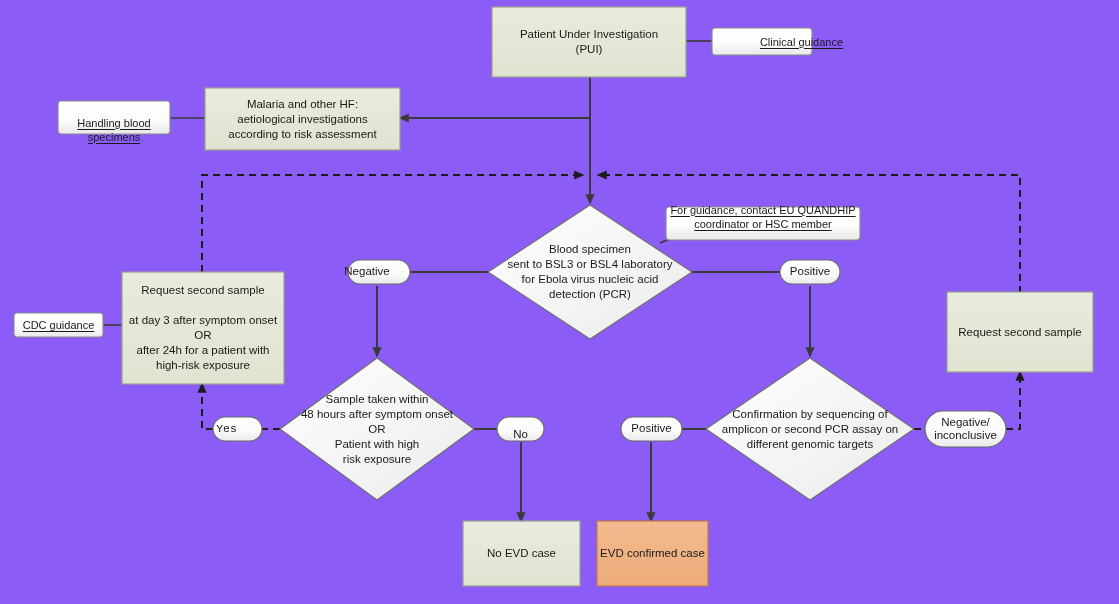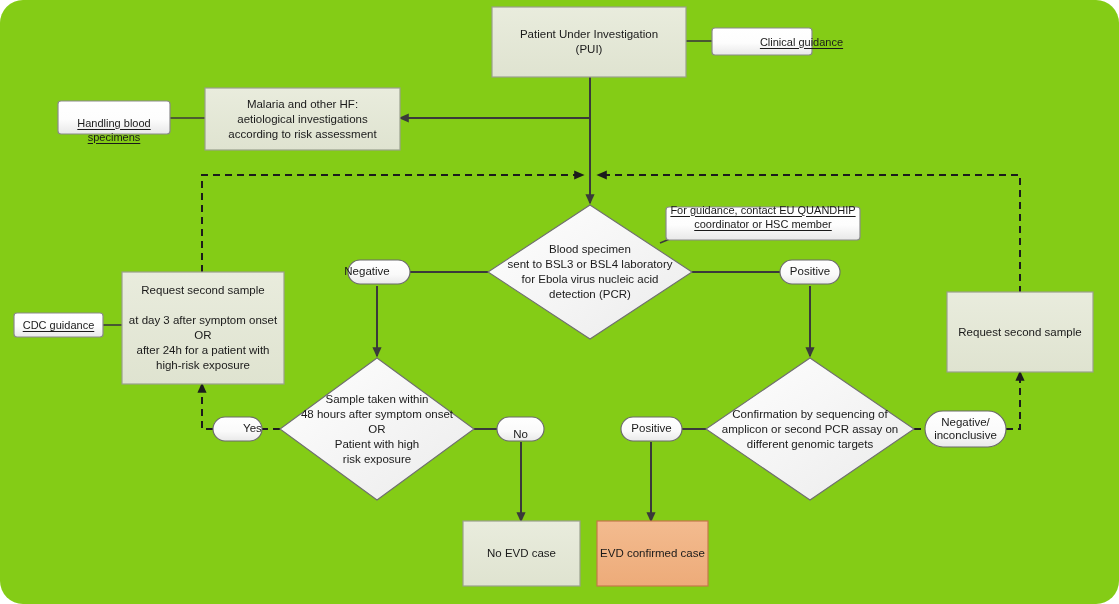--- a/index.html
+++ b/index.html
@@ -4,24 +4,23 @@
 <style>
   html, body {
     margin: 0;
     padding: 0;
     background: #ffffff;
   }
   #canvas {
     position: relative;
     width: 1119px;
     height: 604px;
-    background: #84cc16;
+    background: #8b5cf6;
     font-family: "Liberation Sans", sans-serif;
     overflow: hidden;
-    border-radius: 23px;
   }
   svg.layer {
     position: absolute;
     left: 0;
     top: 0;
     width: 1119px;
     height: 604px;
   }
   .node-text {
     position: absolute;
@@ -216,21 +215,21 @@
 risk exposure</div>
 
   <div class="node-text" style="left:700px; top:364px; width:220px; height:130px;">Confirmation by sequencing of
 amplicon or second PCR assay on
 different genomic targets</div>
 
   <div class="node-text pill-text" style="left:336px; top:260px; width:62px; height:24px;">Negative</div>
 
   <div class="node-text pill-text" style="left:780px; top:260px; width:60px; height:24px;">Positive</div>
 
-  <div class="node-text pill-text" style="left:228px; top:417px; width:49px; height:24px;">Yes</div>
+  <div class="node-text pill-text" style="left:202px; top:417px; width:49px; height:24px;font-family:Liberation Mono, monospace;">Yes</div>
 
   <div class="node-text pill-text" style="left:497px; top:417px; width:47px; height:36px;">No</div>
 
   <div class="node-text pill-text" style="left:621px; top:417px; width:61px; height:24px;">Positive</div>
 
   <div class="node-text pill-text" style="left:925px; top:411px; width:81px; height:36px;">Negative/
 inconclusive</div>
 
   <div class="node-text" style="left:463px; top:521px; width:117px; height:65px;">No EVD case</div>
 

